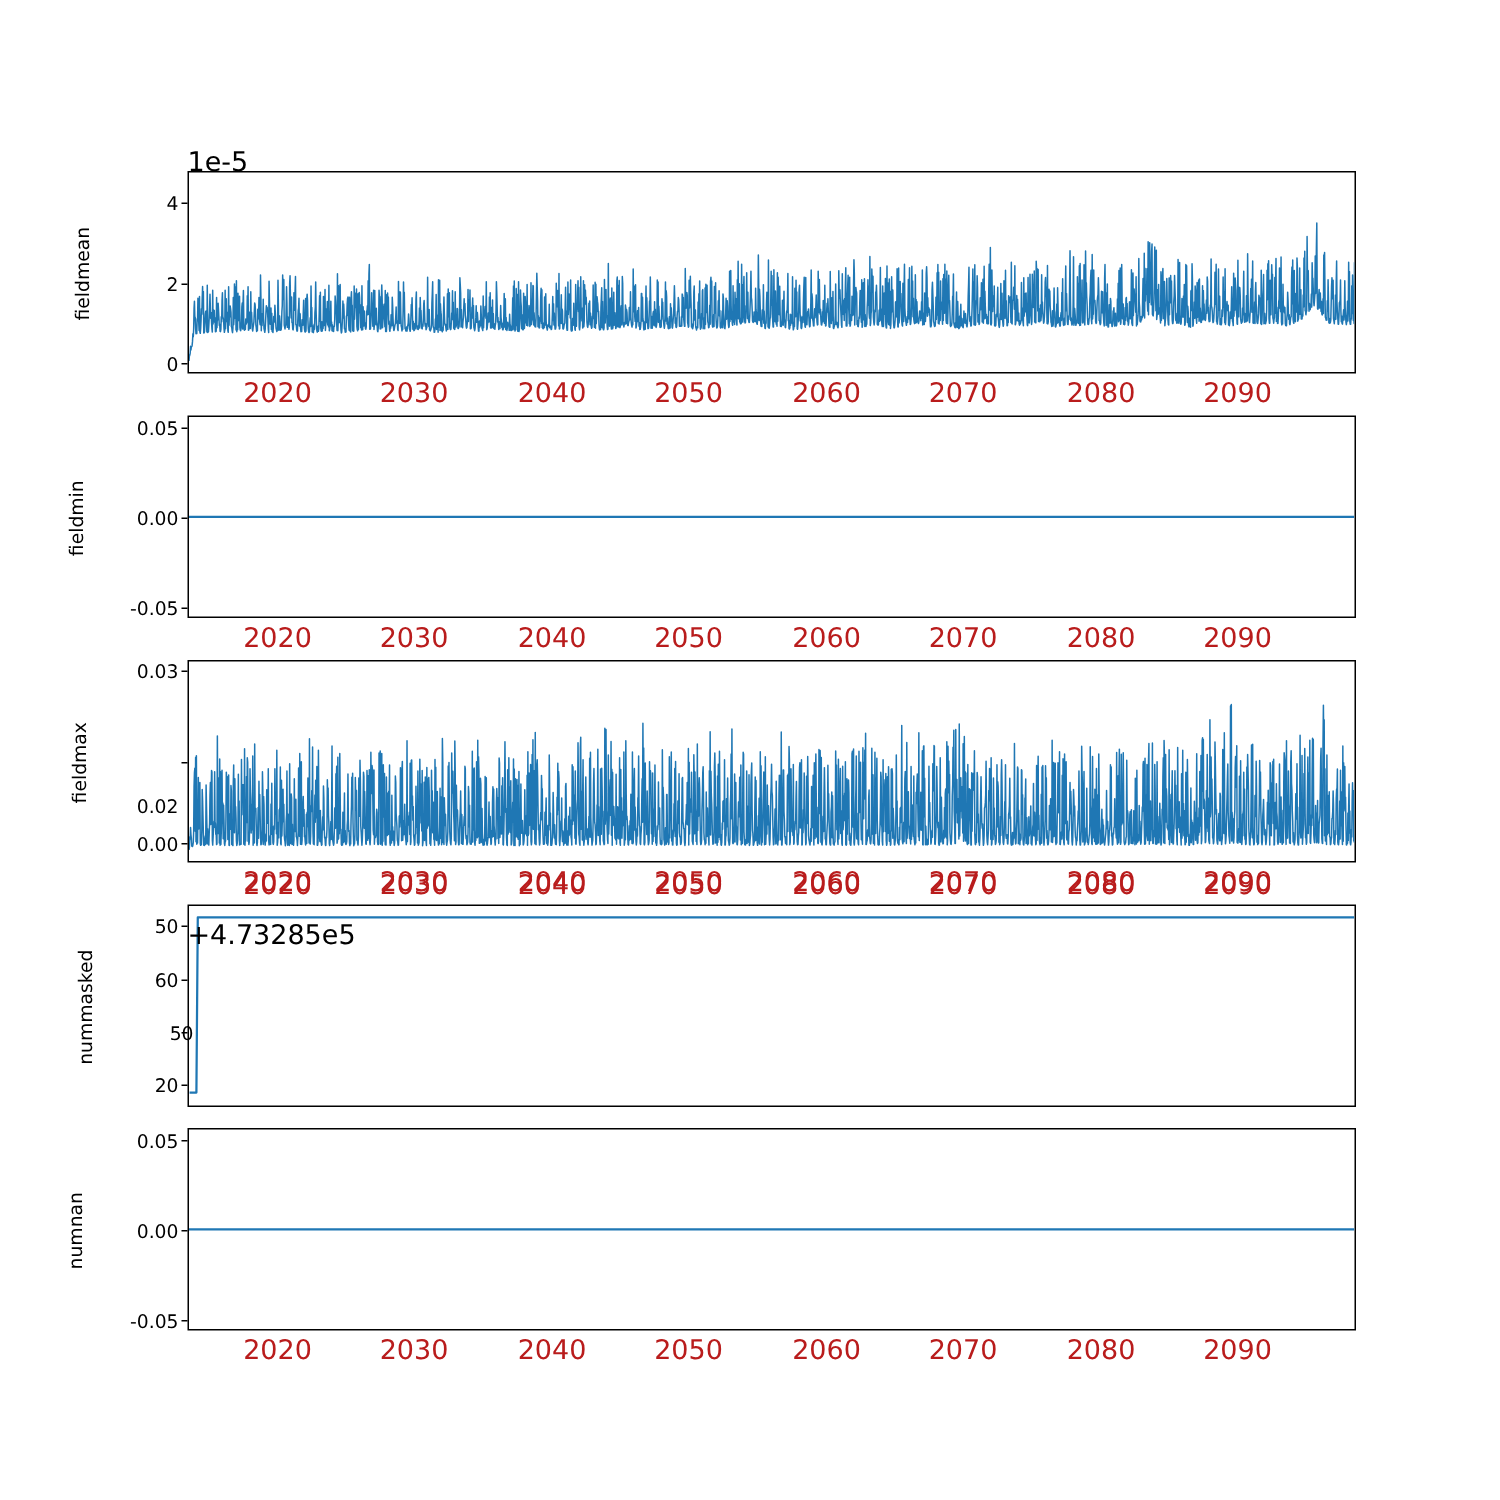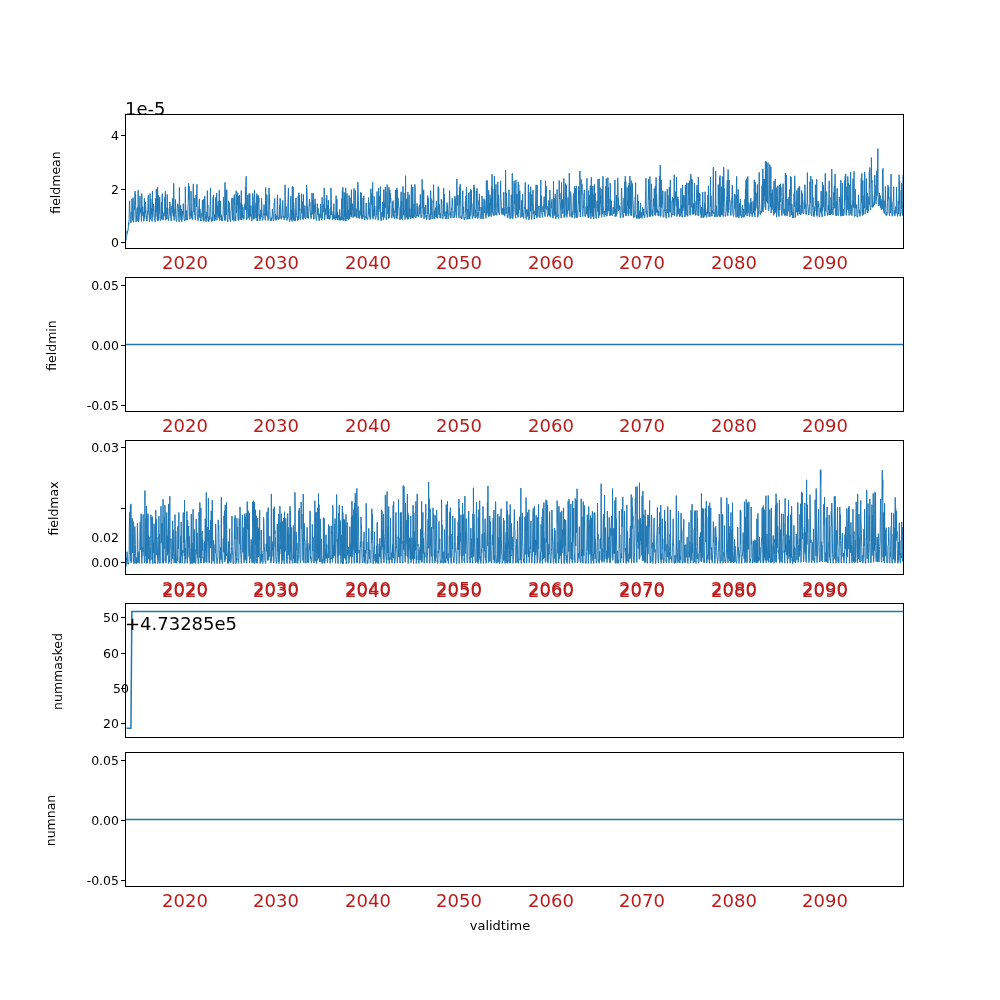--- a/index.html
+++ b/index.html
@@ -210,15 +210,14 @@
   <div class="tick-mark-y" style="left:121px; top:760px;"></div>
   <div class="xtick" style="left:155px; top:890px; width:60px;">2020</div>
   <div class="xtick" style="left:246px; top:890px; width:60px;">2030</div>
   <div class="xtick" style="left:338px; top:890px; width:60px;">2040</div>
   <div class="xtick" style="left:429px; top:890px; width:60px;">2050</div>
   <div class="xtick" style="left:521px; top:890px; width:60px;">2060</div>
   <div class="xtick" style="left:612px; top:890px; width:60px;">2070</div>
   <div class="xtick" style="left:704px; top:890px; width:60px;">2080</div>
   <div class="xtick" style="left:795px; top:890px; width:60px;">2090</div>
 
-  <div id="xaxis-label">validtime</div>
 
 </div>
 
 </body></html>

